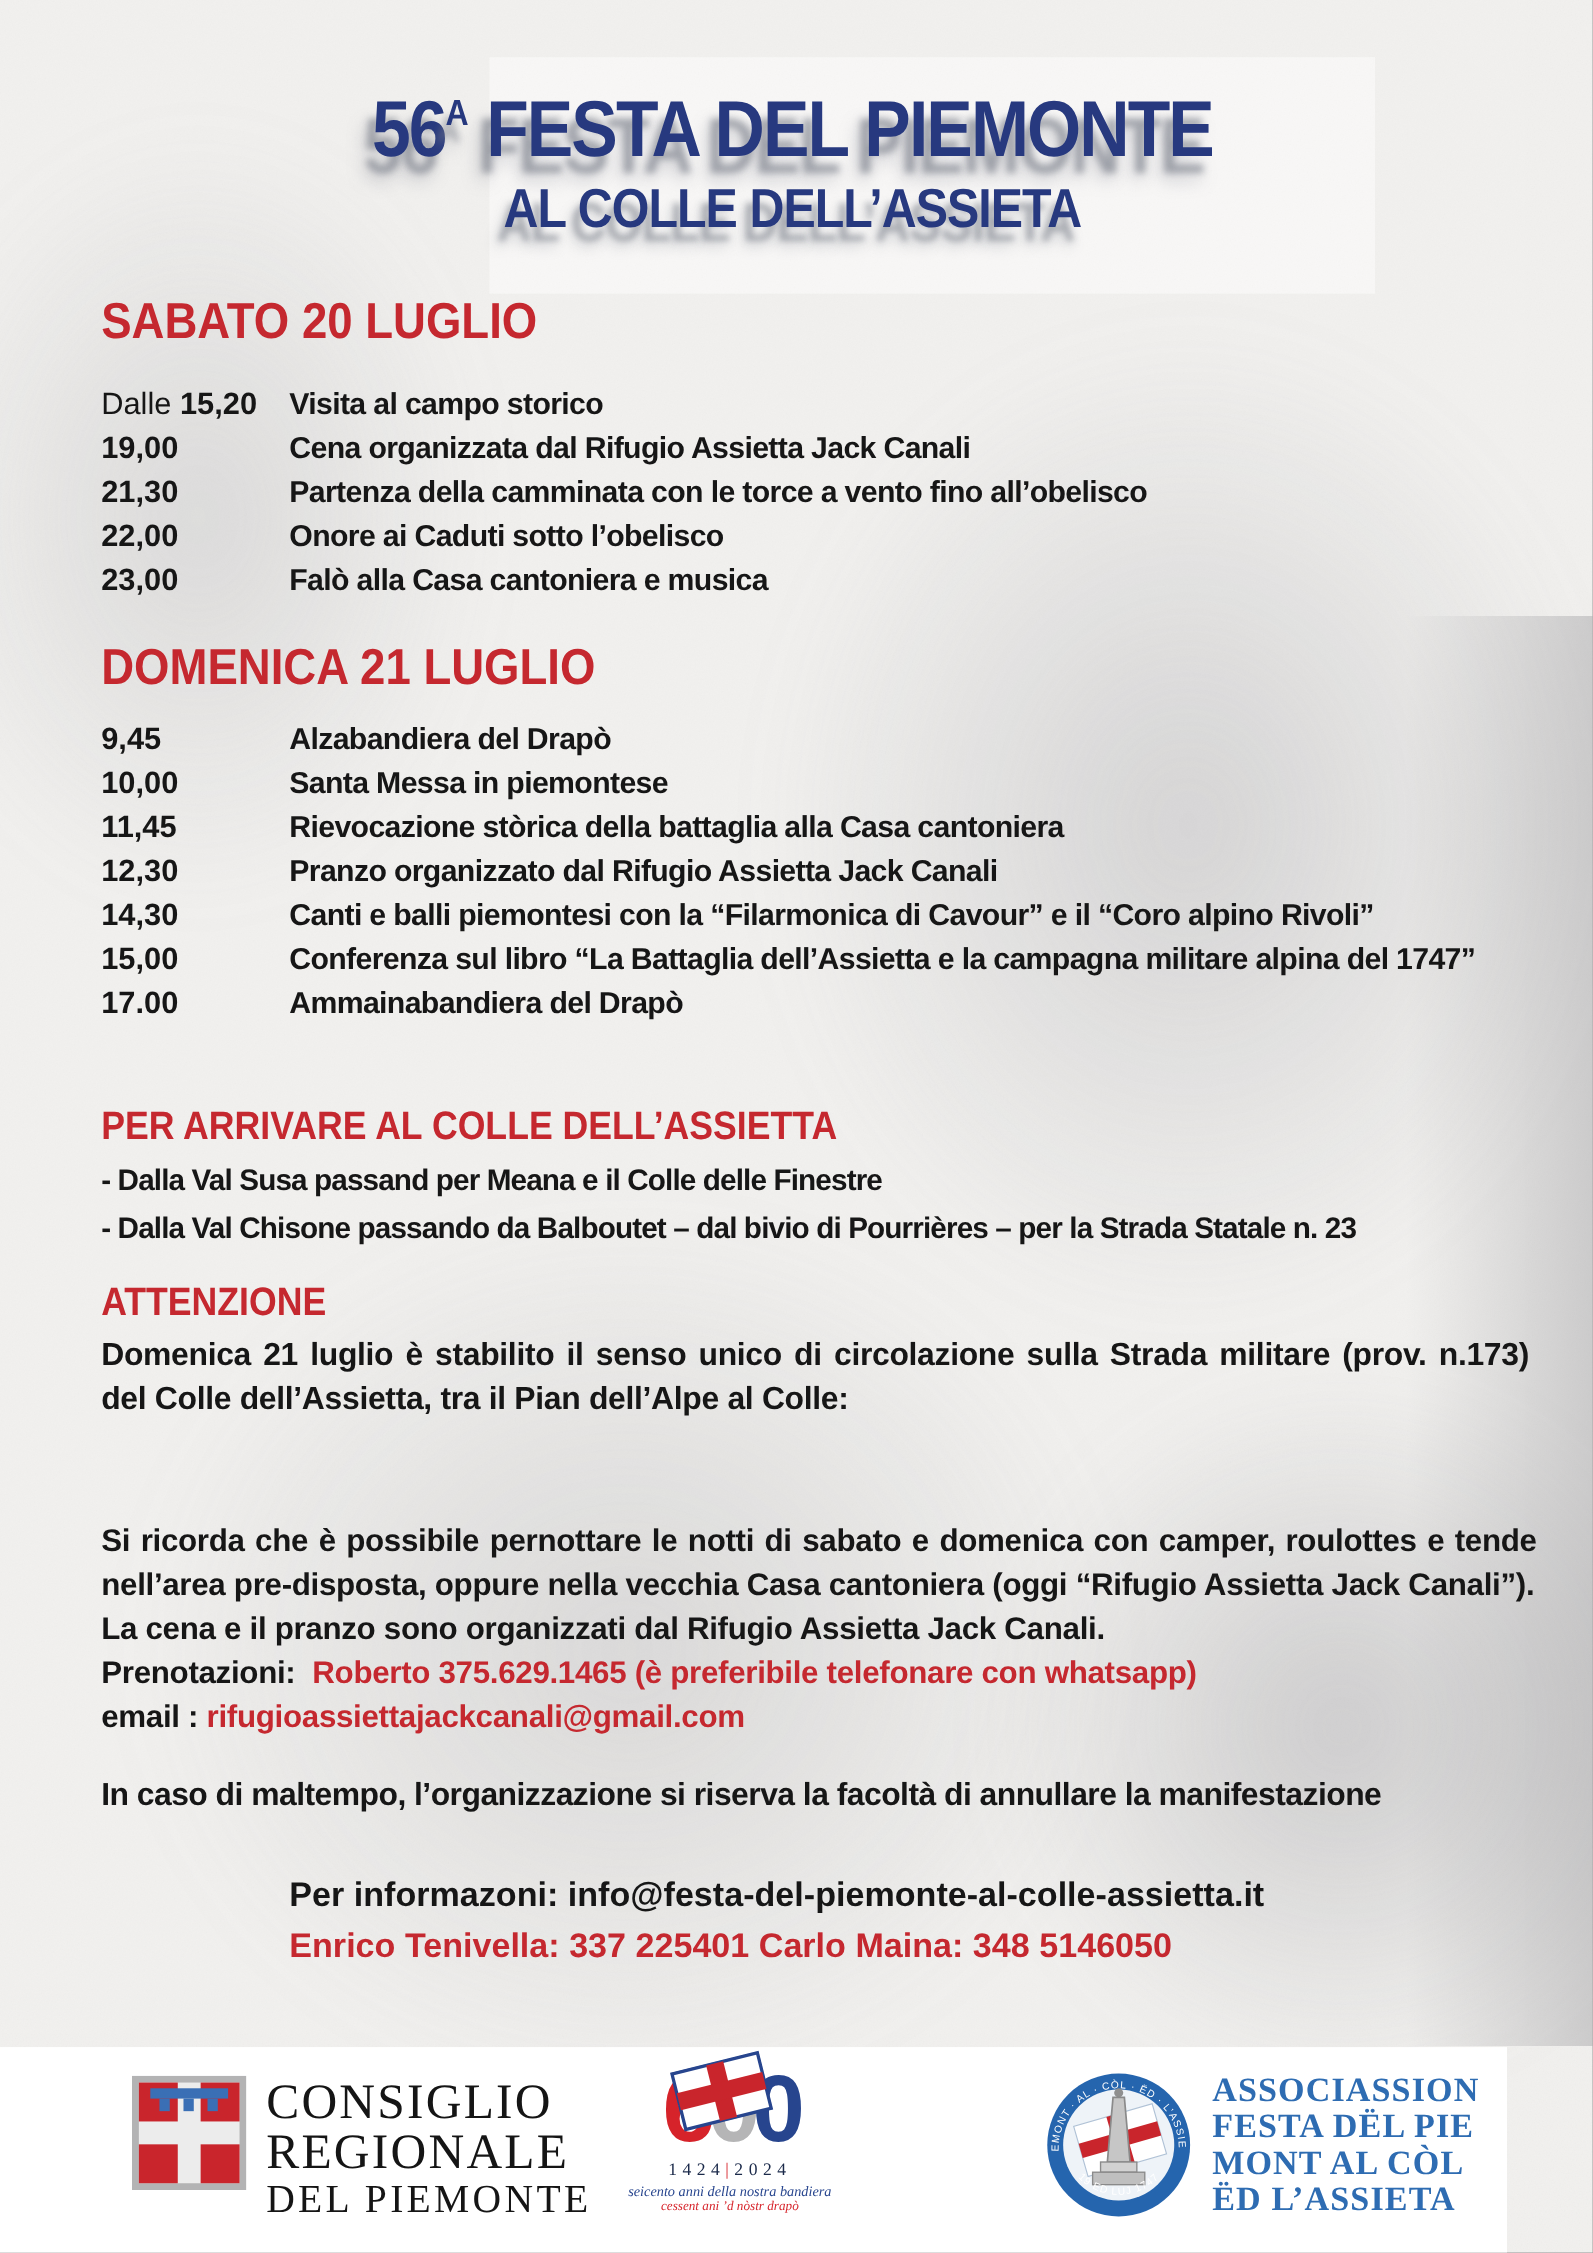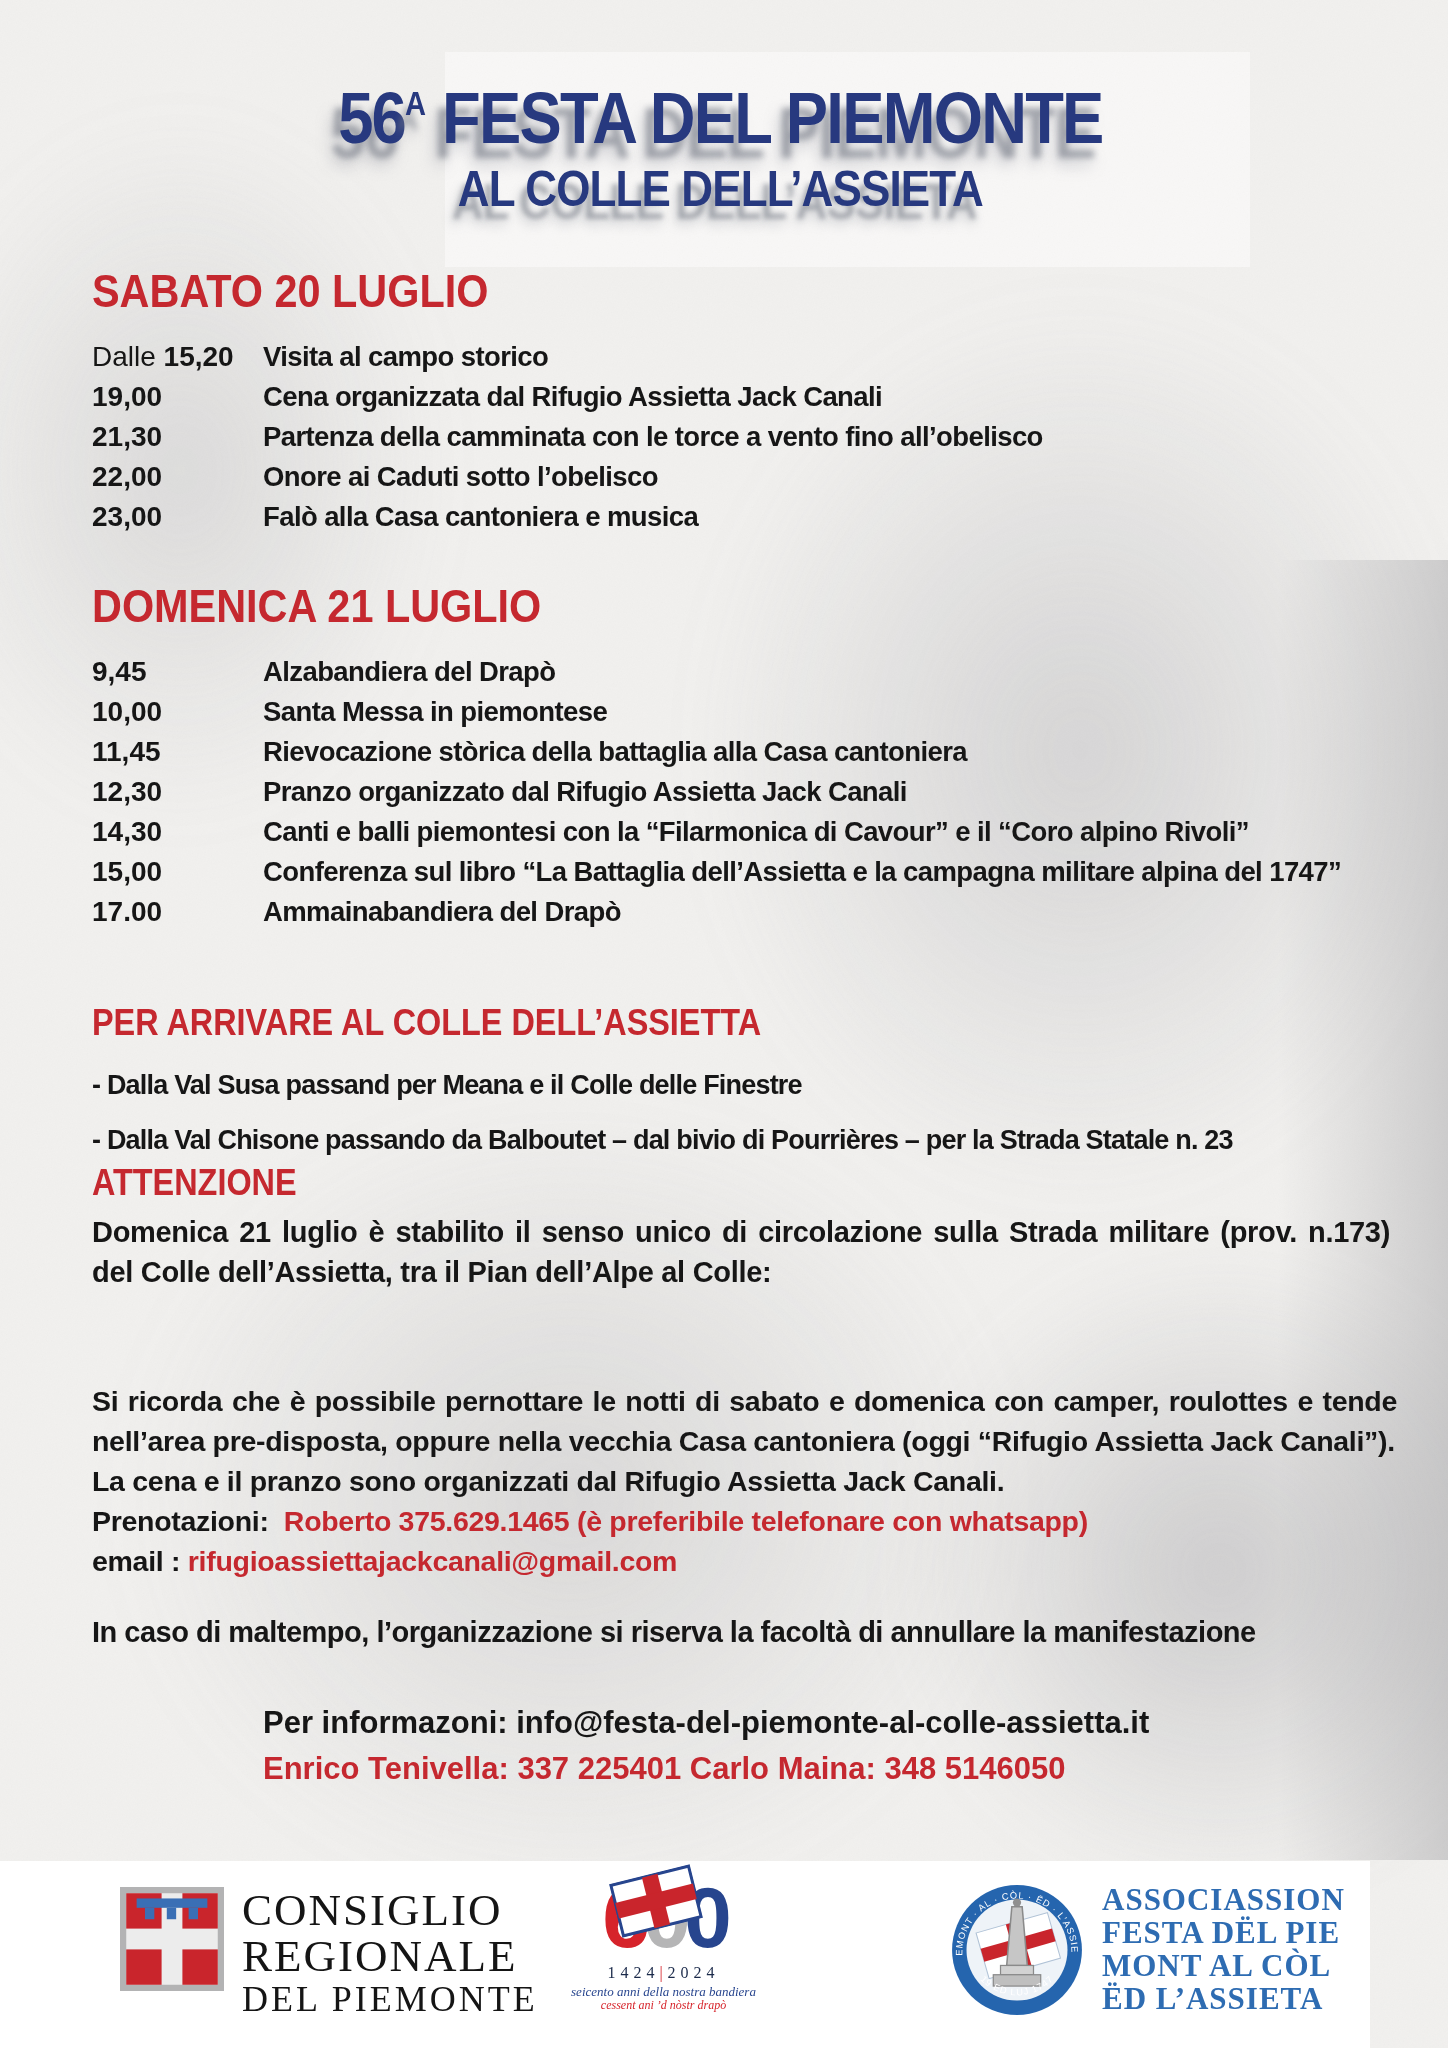--- a/index.html
+++ b/index.html
@@ -32,21 +32,21 @@
   .hmed{font-size:36px;}
   .cond{display:inline-block;transform:scaleX(.9);transform-origin:left center;}
   
   .schedule{position:absolute;left:92px;right:30px;z-index:2;}
   .srow{display:flex;height:40px;align-items:baseline;white-space:nowrap;}
   .time{flex:none;width:171px;font-weight:bold;font-size:28px;}
   .time .reg{font-weight:normal;}
   .desc{font-weight:bold;font-size:27.5px;letter-spacing:-.6px;}
   
   .blk{position:absolute;left:92px;z-index:2;}
-  .routes div{font-weight:bold;font-size:27px;letter-spacing:-.8px;line-height:43px;white-space:nowrap;margin-top:12px;}
+  .routes div{font-weight:bold;font-size:27px;letter-spacing:-.8px;line-height:43px;white-space:nowrap;}
   .para{width:1298px;font-weight:bold;font-size:29px;line-height:40px;text-align:justify;letter-spacing:-.3px;}
   .rule{font-size:28px;line-height:40px;white-space:nowrap;}
   .rule .bold{font-weight:bold;}
   .notes{width:1305px;font-weight:bold;font-size:28.5px;line-height:40px;letter-spacing:-.3px;}
   .notes .pline{margin:0;}
   .red{color:#c5282f;}
   .weather{font-weight:bold;font-size:29px;letter-spacing:-.5px;white-space:nowrap;}
   .infoblock{position:absolute;left:263px;z-index:2;font-weight:bold;font-size:31px;line-height:46px;white-space:nowrap;}
   
   .footer-band{position:absolute;left:0;top:1861px;width:1370px;height:187px;background:#ffffff;z-index:3;}
@@ -91,21 +91,21 @@
       <rect width="100%" height="100%" filter="url(#grain)"></rect>
     </svg>
   </div>
 
   <div class="title-wrap">
     <div class="title-line1"><span>56</span><sup>A</sup><span> FESTA DEL PIEMONTE</span></div><br>
     <div class="title-line2">AL COLLE DELL’ASSIETA</div>
   </div>
 
   <div class="hred hbig" style="top:264px;"><span class="cond">SABATO 20 LUGLIO</span></div>
-  <div class="schedule" style="top:341px;">
+  <div class="schedule" style="top:351px;">
     <div class="srow">
         <span class="time"><span class="reg">Dalle </span><span>15,20</span></span>
         <span class="desc">Visita al campo storico</span>
       </div>
     <div class="srow">
         <span class="time">19,00</span>
         <span class="desc">Cena organizzata dal Rifugio Assietta Jack Canali</span>
       </div>
     <div class="srow">
         <span class="time">21,30</span>

